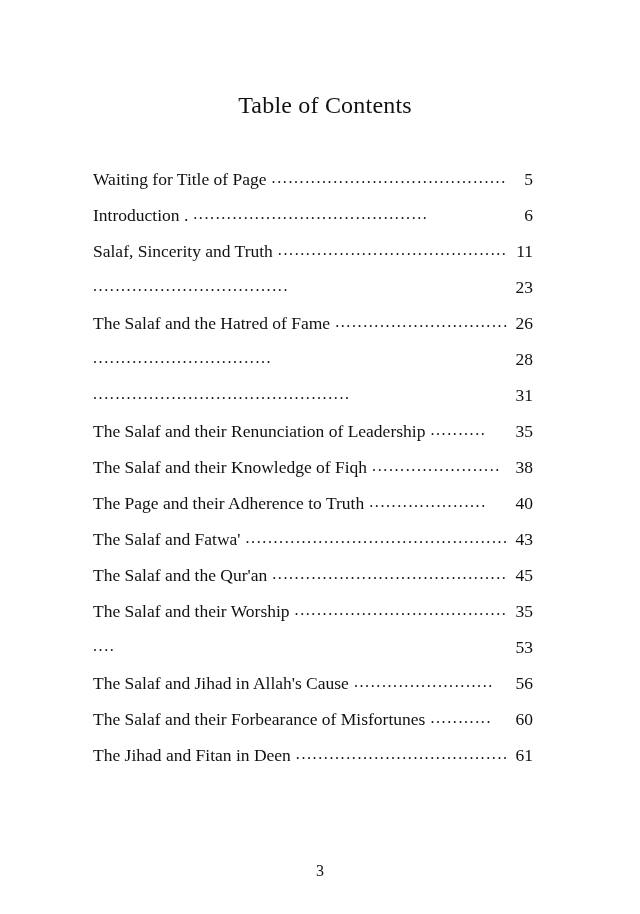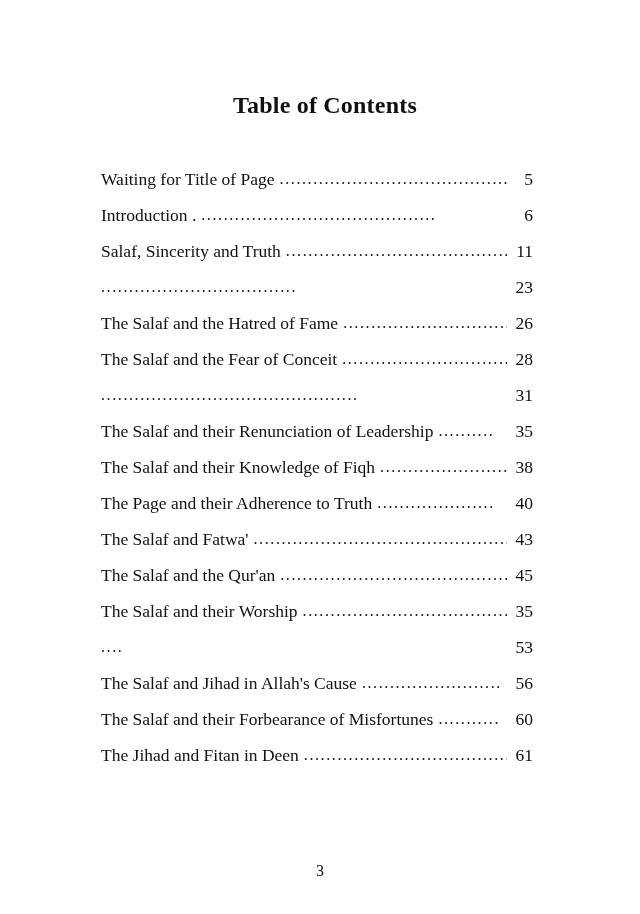--- a/index.html
+++ b/index.html
@@ -16,43 +16,42 @@
   }
   .page {
     position: relative;
     width: 640px;
     height: 914px;
     box-sizing: border-box;
   }
   .page-title {
     text-align: center;
     font-family: "Liberation Serif", serif;
-    font-weight: bold;
+    font-weight: normal;
     font-size: 24px;
     letter-spacing: 0.2px;
     margin: 0;
     padding-top: 92px;
     padding-left: 10px;
   }
   .toc {
     margin: 0;
     padding: 0;
     list-style: none;
     width: 440px;
     margin-left: 93px;
     margin-top: 52px;
   }
   .toc-entry {
     display: flex;
-    align-items: center;
+    align-items: flex-start;
     font-size: 17.5px;
     line-height: 1.0;
     margin-bottom: 18.5px;
     white-space: nowrap;
-    margin-left: 8px;
   }
   .toc-title {
     flex: 0 0 auto;
     padding-right: 5px;
   }
   .toc-dots {
     flex: 1 1 auto;
     overflow: hidden;
     white-space: nowrap;
     letter-spacing: 1.6px;
@@ -102,21 +101,20 @@
     <li class="toc-entry">
       <span class="toc-dots">...................................</span>
       <span class="toc-page">23</span>
     </li>
     <li class="toc-entry">
       <span class="toc-title">The Salaf and the Hatred of Fame</span>
       <span class="toc-dots">................................</span>
       <span class="toc-page">26</span>
     </li>
     <li class="toc-entry">
-      <span class="toc-title">The Salaf and the Fear of Conceit</span>
       <span class="toc-dots">................................</span>
       <span class="toc-page">28</span>
     </li>
     <li class="toc-entry">
       <span class="toc-dots">..............................................</span>
       <span class="toc-page">31</span>
     </li>
     <li class="toc-entry">
       <span class="toc-title">The Salaf and their Renunciation of Leadership</span>
       <span class="toc-dots">..........</span>

